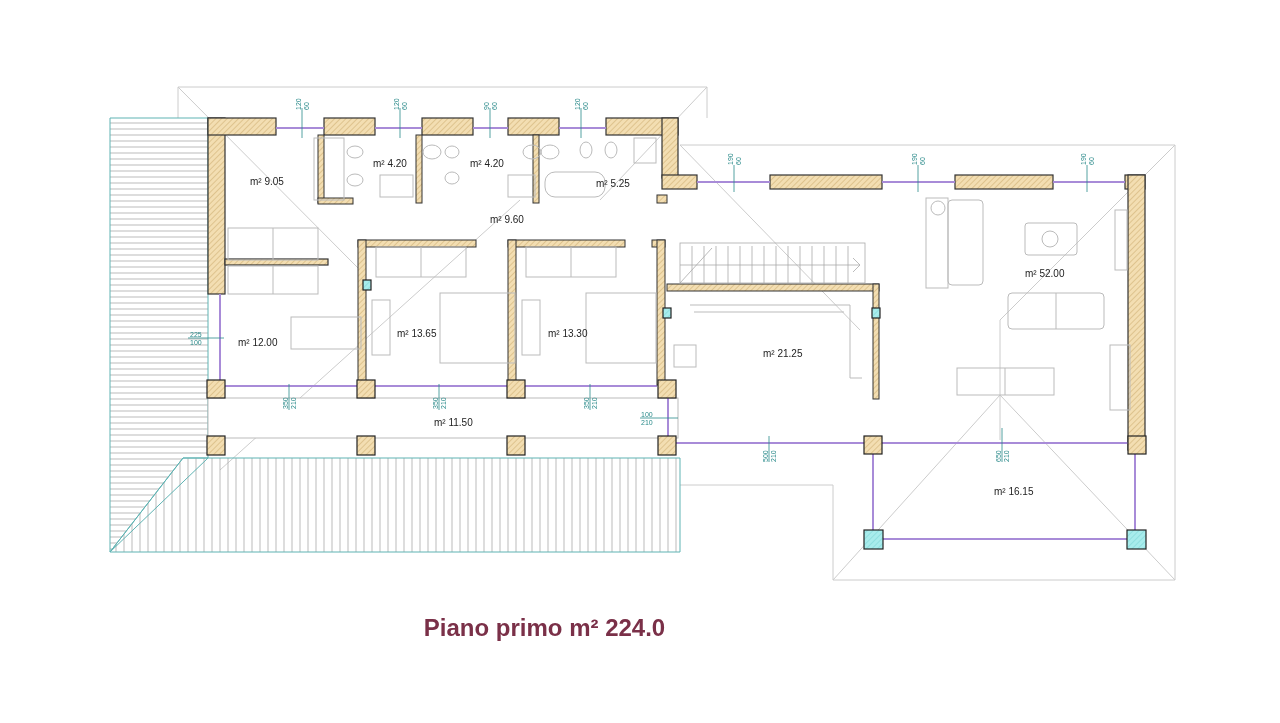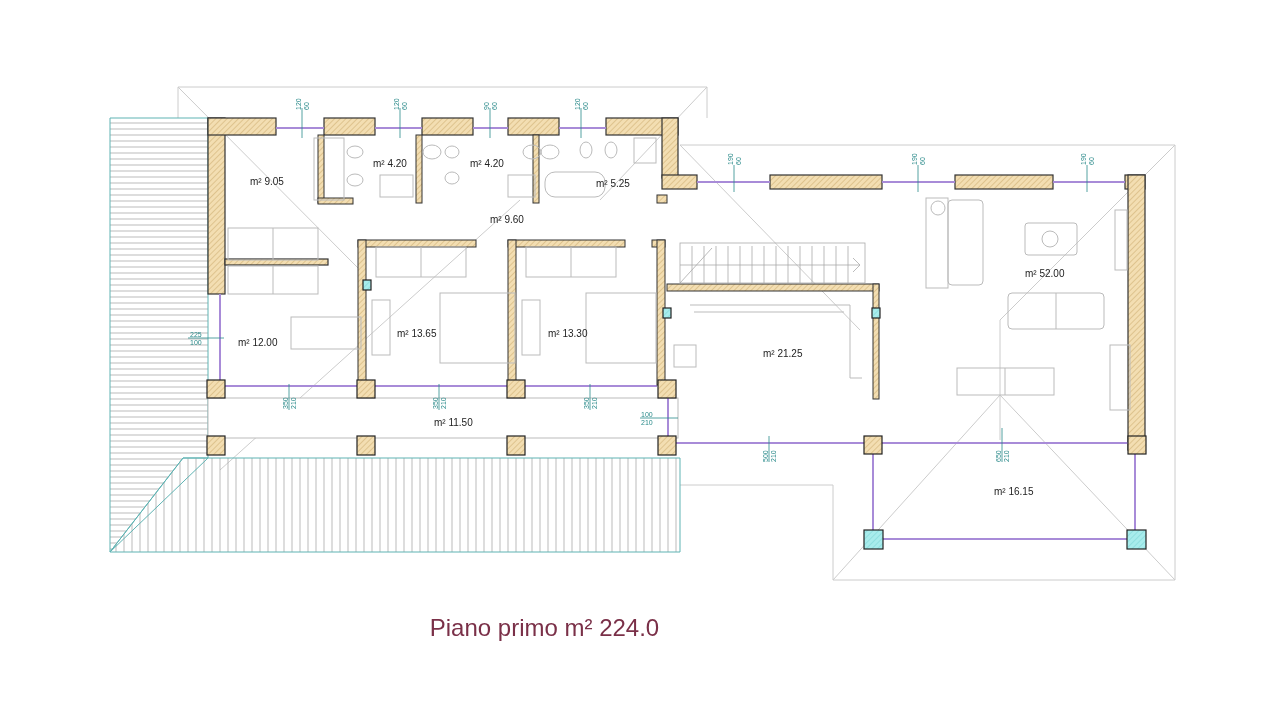--- a/index.html
+++ b/index.html
@@ -1,20 +1,20 @@
 <!DOCTYPE html>
 <html><head>
 <meta charset="utf-8">
 <style>
   html, body { margin:0; padding:0; background:#ffffff; }
   body { width:1280px; height:723px; position:relative; overflow:hidden; font-family:"Liberation Sans", sans-serif; }
   #plan { position:absolute; left:0; top:0; }
   .room-label { font-family:"Liberation Sans", sans-serif; font-size:10px; fill:#222; }
   .dim { font-family:"Liberation Sans", sans-serif; font-size:7px; fill:#2a8a8a; }
-  .title { position:absolute; left:0; width:1089px; top:614px; text-align:center; font-size:24px; font-weight:normal; color:#7a3048; font-family:"Liberation Sans", sans-serif; }
+  .title { position:absolute; left:0; width:1089px; top:614px; text-align:center; font-size:24px; font-weight:bold; color:#7a3048; font-family:"Liberation Sans", sans-serif; }
 </style>
 </head>
 <body>
 
 <svg id="plan" width="1280" height="723" viewBox="0 0 1280 723" xmlns="http://www.w3.org/2000/svg">
   <defs>
     <pattern id="hatch" width="4" height="4" patternUnits="userSpaceOnUse" patternTransform="rotate(45)">
       <rect width="4" height="4" fill="#f3deb2"></rect>
       <line x1="0" y1="0" x2="0" y2="4" stroke="#c9a86a" stroke-width="1"></line>
     </pattern>

